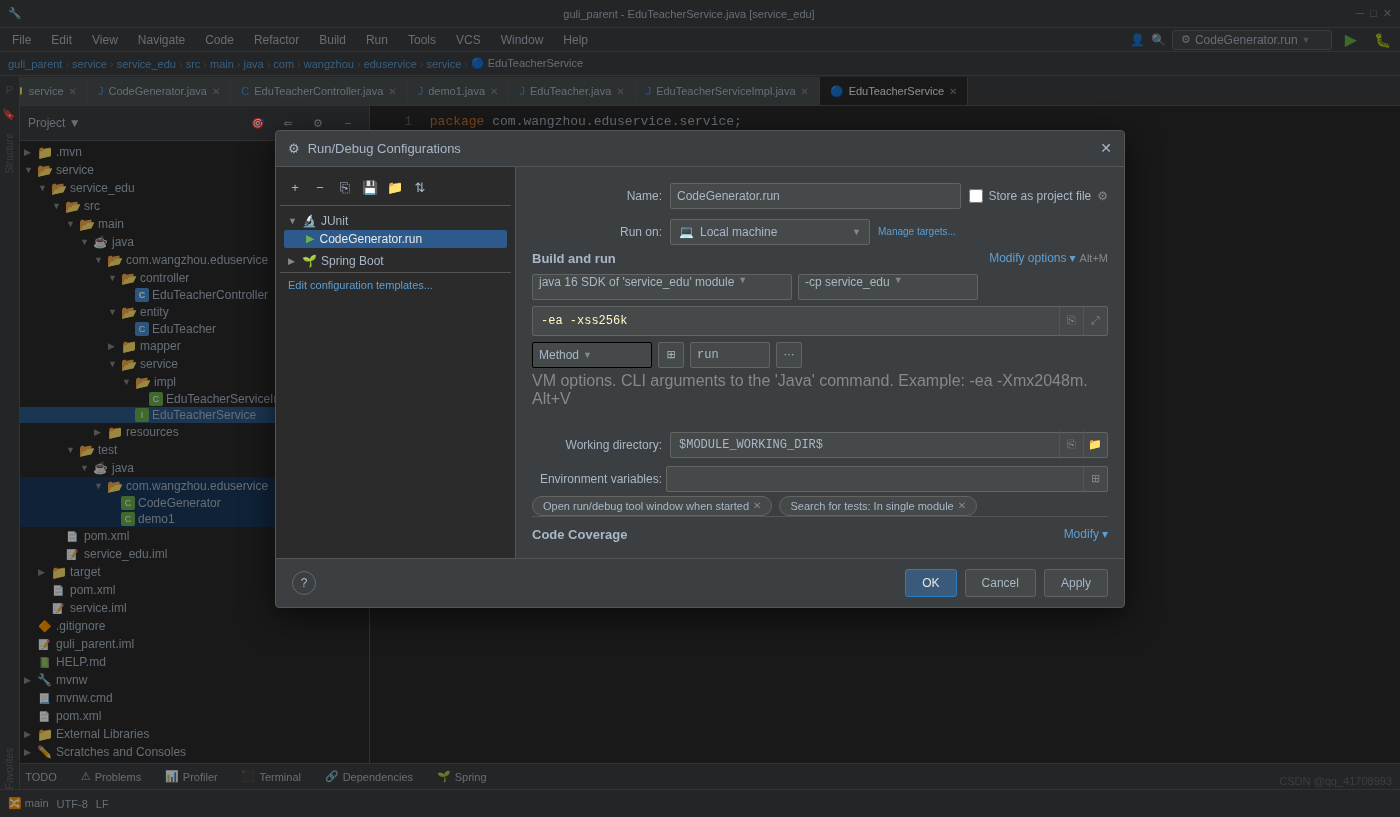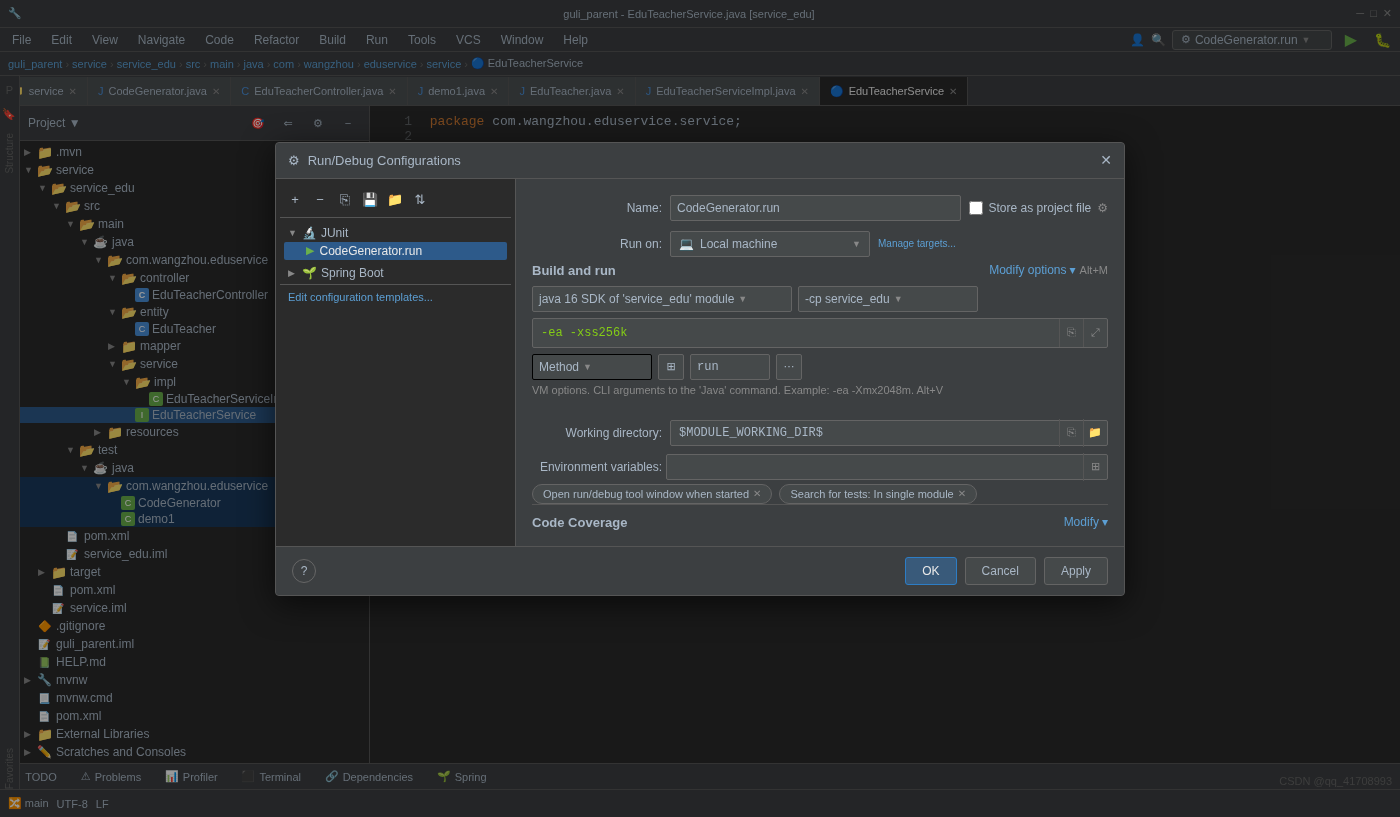--- a/index.html
+++ b/index.html
@@ -373,21 +373,21 @@
     }
     .sdk-select {
       height: 26px;
       background: #45494a;
       border: 1px solid #646464;
       border-radius: 2px;
       color: #a9b7c6;
       padding: 0 6px;
       font-size: 12px;
       display: flex;
-      align-items: center;
+      align-items: flex-start;
       gap: 4px;
       cursor: pointer;
     }
     .sdk-select-wide { min-width: 260px; }
     .sdk-select-narrow { min-width: 180px; }
 
     .vm-options-row {
       margin-bottom: 6px;
     }
     .vm-input-wrapper {
@@ -395,21 +395,21 @@
       align-items: center;
       background: #45494a;
       border: 1px solid #646464;
       border-radius: 2px;
       height: 30px;
     }
     .vm-input {
       flex: 1;
       background: transparent;
       border: none;
-      color: #84cc16;
+      color: #fef9c3;
       padding: 0 8px;
       font-size: 12px;
       font-family: 'Courier New', monospace;
       outline: none;
     }
     .vm-input-btn {
       width: 24px; height: 28px;
       display: flex; align-items: center; justify-content: center;
       cursor: pointer;
       color: #888;
@@ -454,21 +454,21 @@
       background: #45494a;
       border: 1px solid #646464;
       border-radius: 2px;
       display: flex; align-items: center; justify-content: center;
       cursor: pointer;
       color: #a9b7c6;
       font-size: 11px;
     }
 
     .vm-hint {
-      font-size: 11px;
+      font-size: 16px;
       color: #888;
       margin-bottom: 24px;
     }
 
     .working-dir-row {
       display: flex;
       align-items: center;
       gap: 8px;
       margin-bottom: 8px;
     }

